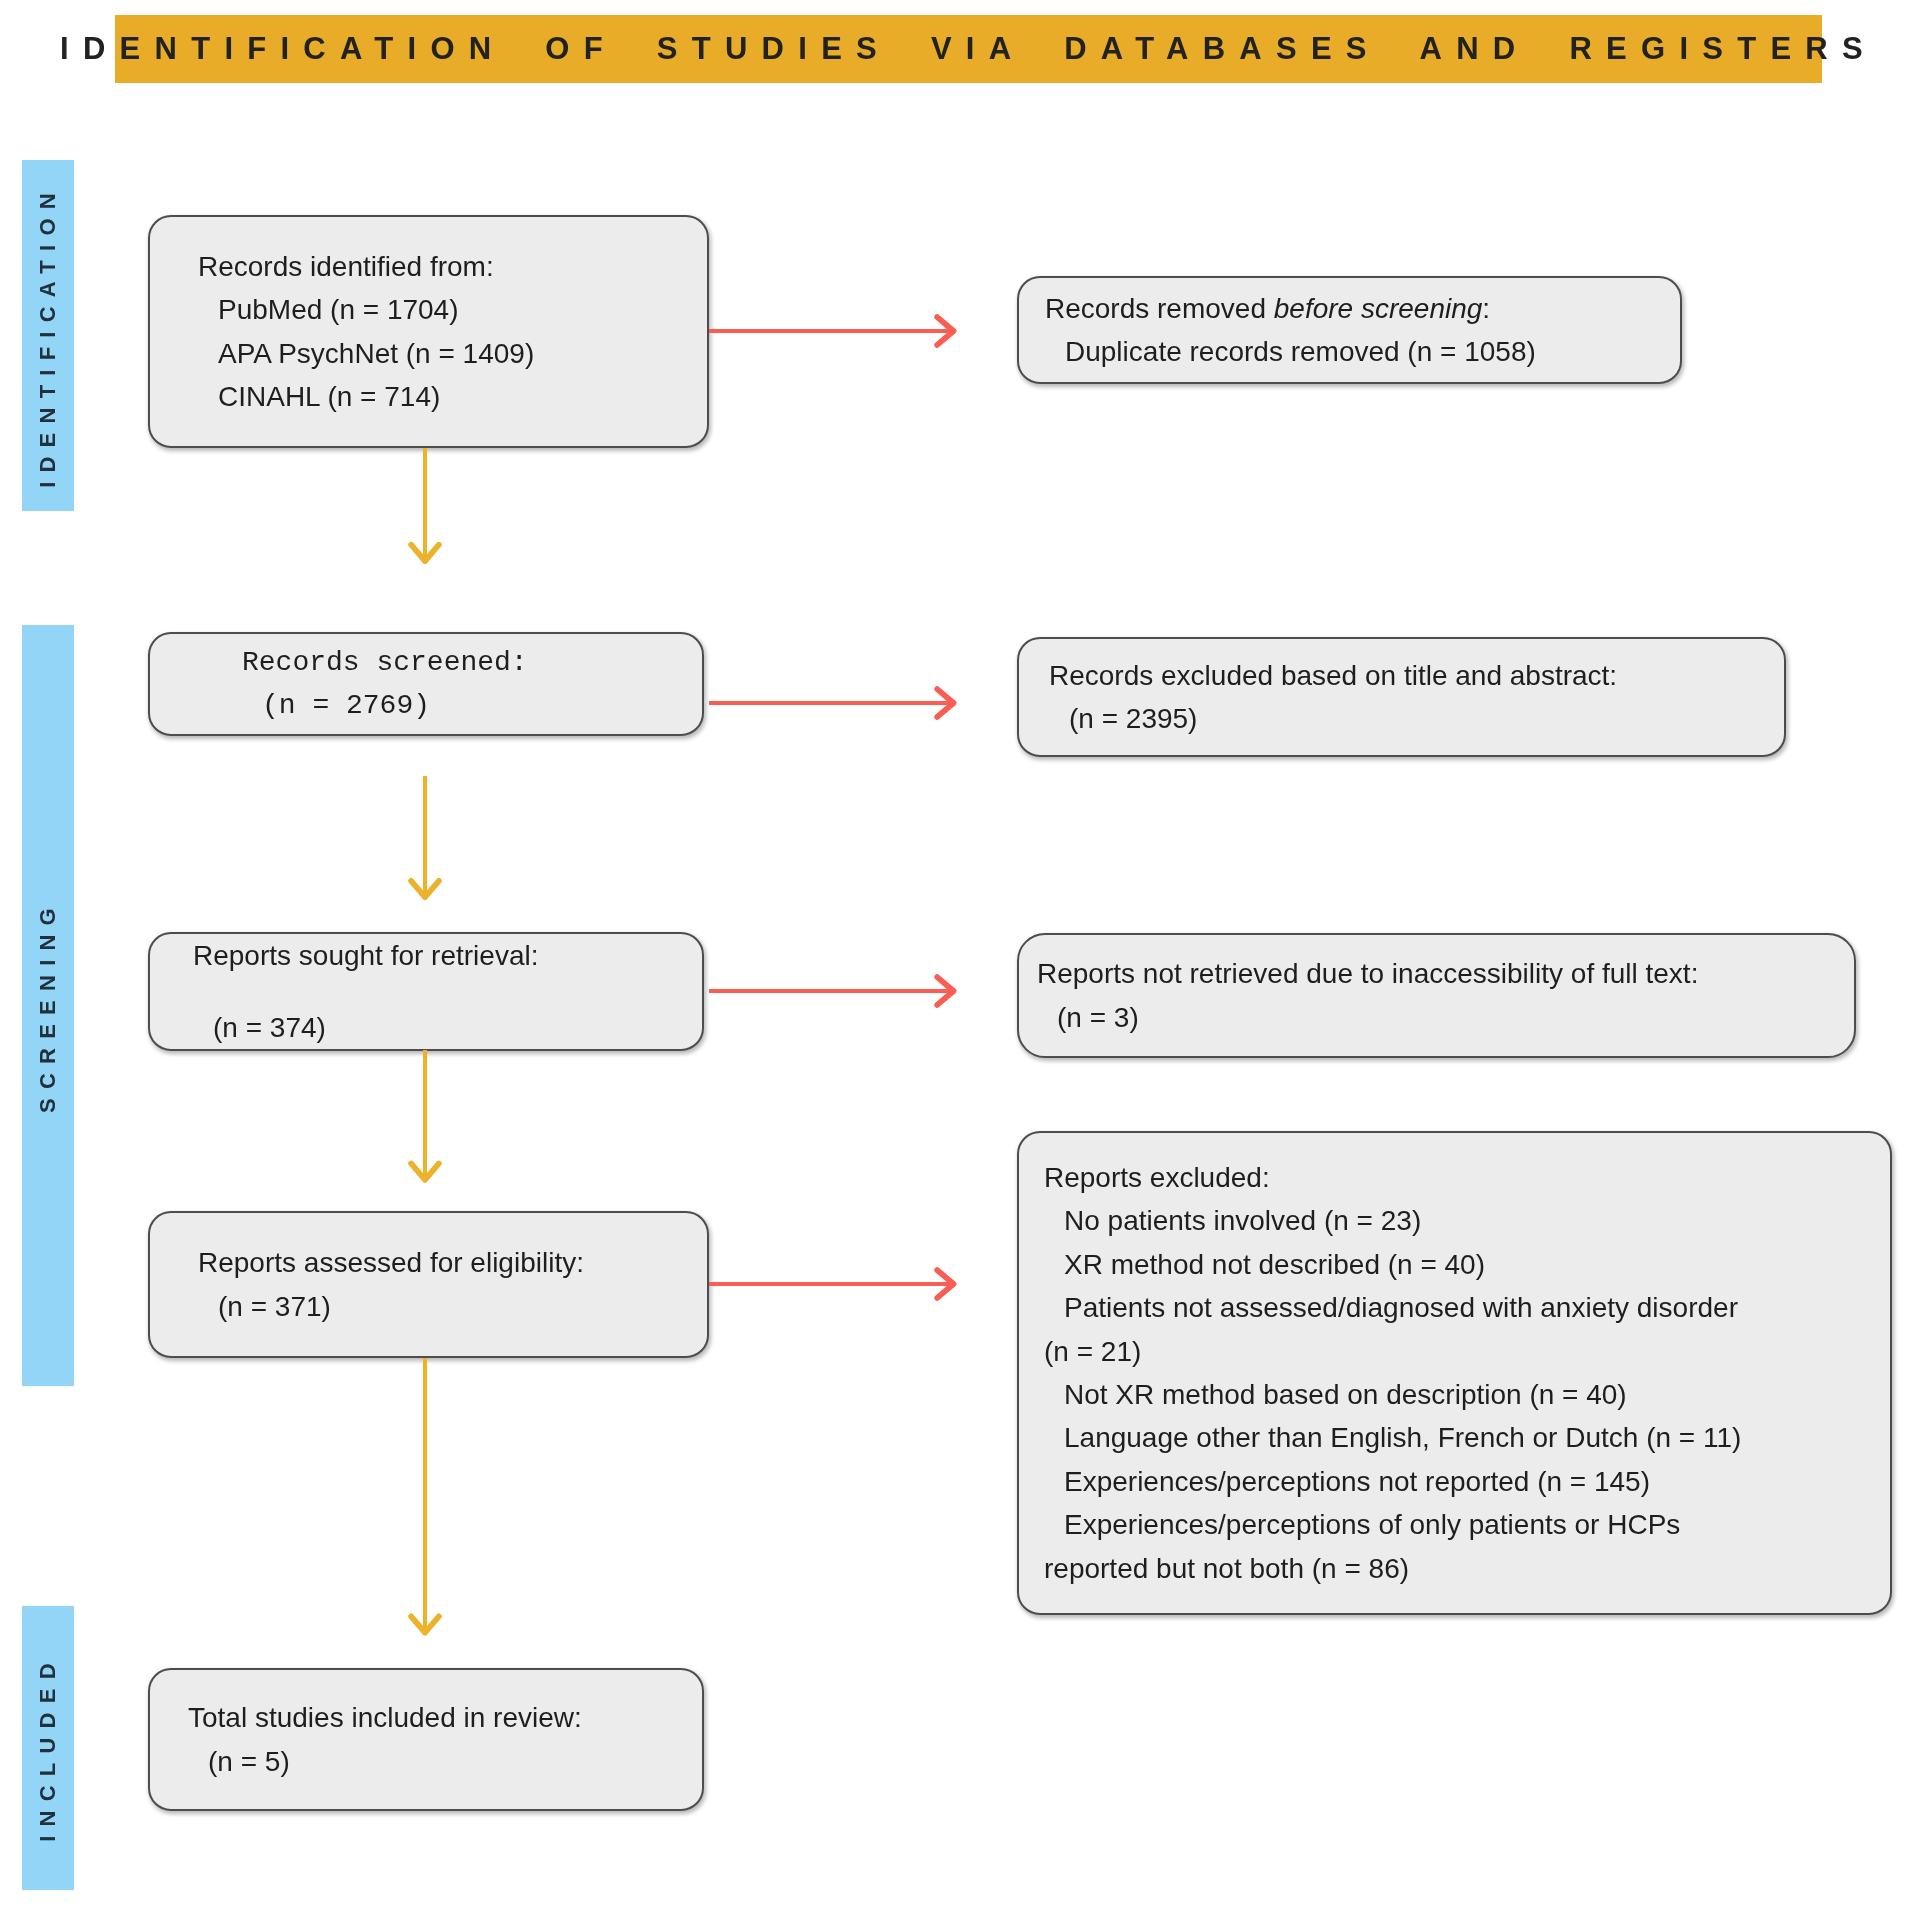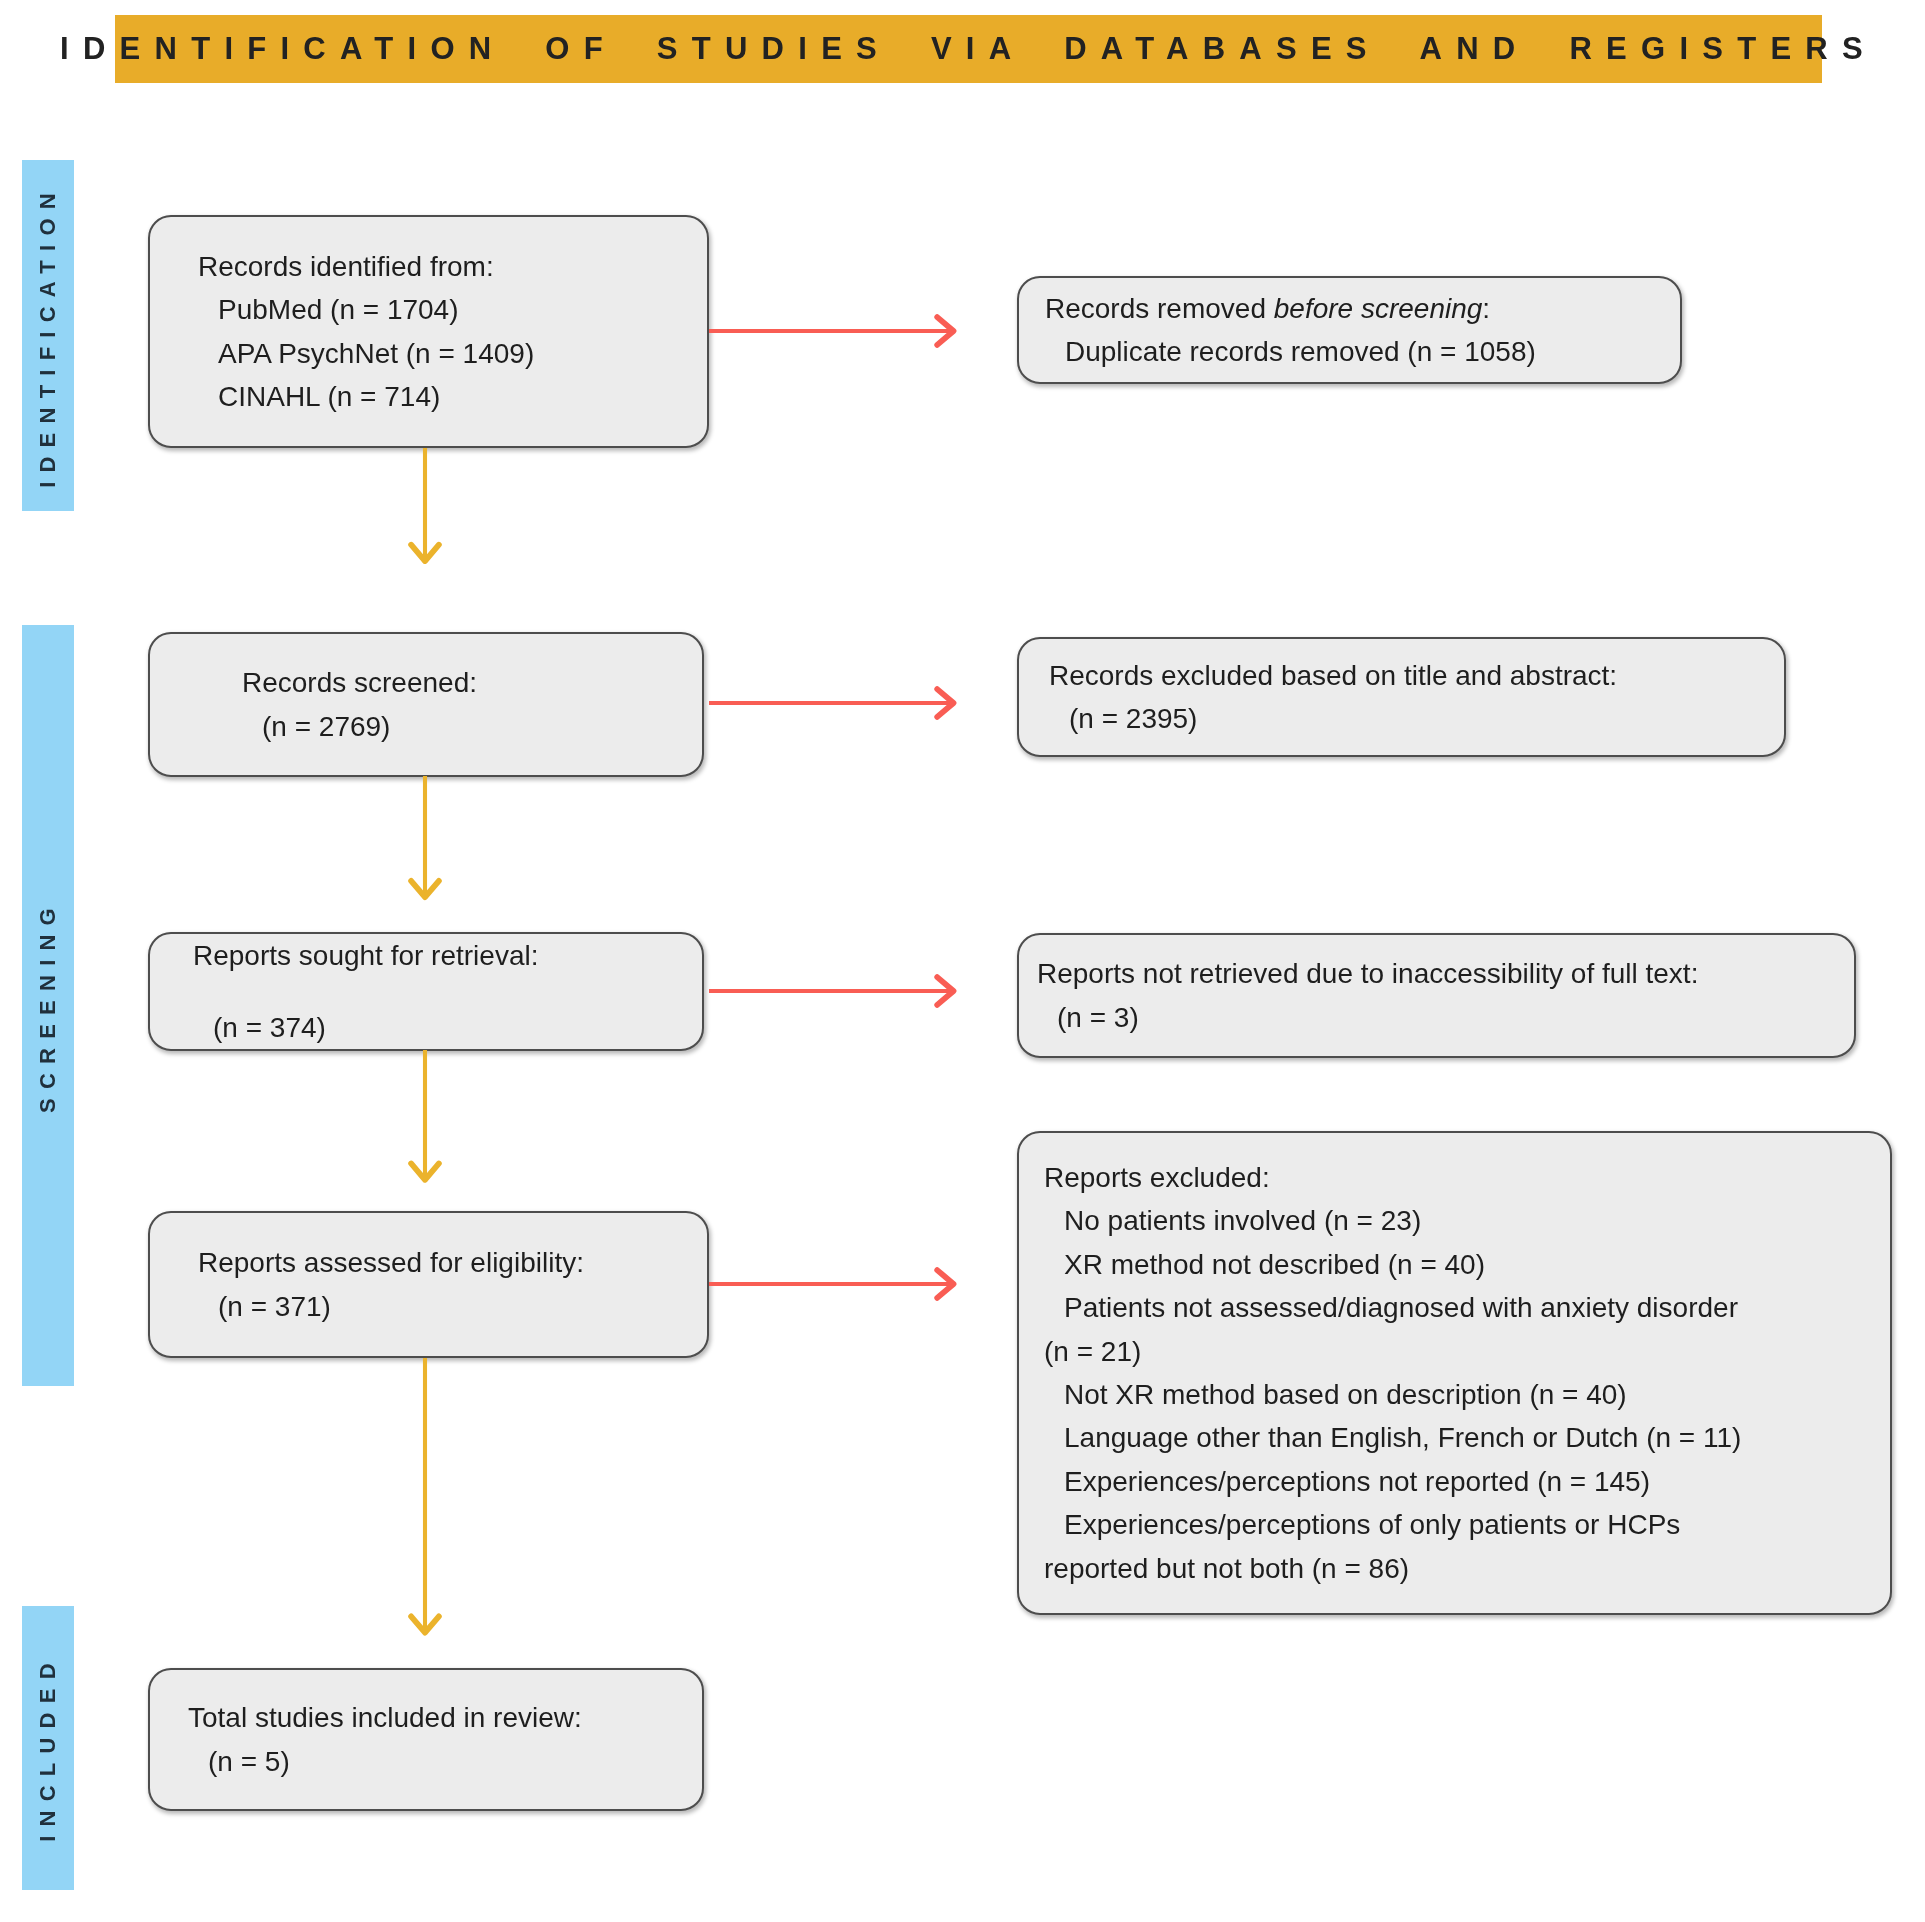--- a/index.html
+++ b/index.html
@@ -63,29 +63,29 @@
     font-size: 28px;
     line-height: 1.55;
     color: var(--box-text, #1E1E1E);
   }
   .box .line { white-space: nowrap; }
   .box .line.ind1 { padding-left: 20px; }
   .box em { font-style: italic; margin-top: 32px; }
 
   
   .box-records-identified { left: 148px; top: 215px;  width: 561px; height: 233px; padding-left: 48px; }
-  .box-records-screened   { left: 148px; top: 632px;  width: 556px; height: 145px; padding-left: 92px; }
+  .box-records-screened   { left: 148px; top: 632px;  width: 556px; height: 104px; padding-left: 92px; font-family: Liberation Mono, monospace; }
   .box-reports-sought     { left: 148px; top: 932px; width: 556px; height: 119px; padding-left: 43px; gap: 28px; }
   .box-reports-assessed   { left: 148px; top: 1211px; width: 561px; height: 147px; padding-left: 48px; }
   .box-total-included     { left: 148px; top: 1668px; width: 556px; height: 143px; padding-left: 38px; }
 
   
   .box-records-removed       { left: 1017px; top: 276px;  width: 665px;  height: 108px; padding-left: 26px; }
   .box-records-excluded      { left: 1017px; top: 637px;  width: 769px;  height: 120px; padding-left: 30px; }
-  .box-reports-not-retrieved { left: 1017px; top: 933px; width: 839px; height: 125px; padding-left: 18px; }
+  .box-reports-not-retrieved { left: 1017px; top: 933px; width: 839px; height: 125px; padding-left: 18px; border-radius: 28px; }
   .box-reports-excluded      { left: 1017px; top: 1131px; width: 875px; height: 484px; padding-left: 25px; }
 
   
   .arrow { position: absolute; }
   .arrow-down line, .arrow-down polyline {
     stroke: var(--arrow-down, #EBB32C); fill: none;
     stroke-linecap: round; stroke-linejoin: round;
   }
   .arrow-right line, .arrow-right polyline {
     stroke: var(--arrow-right, #F95D54); fill: none;

